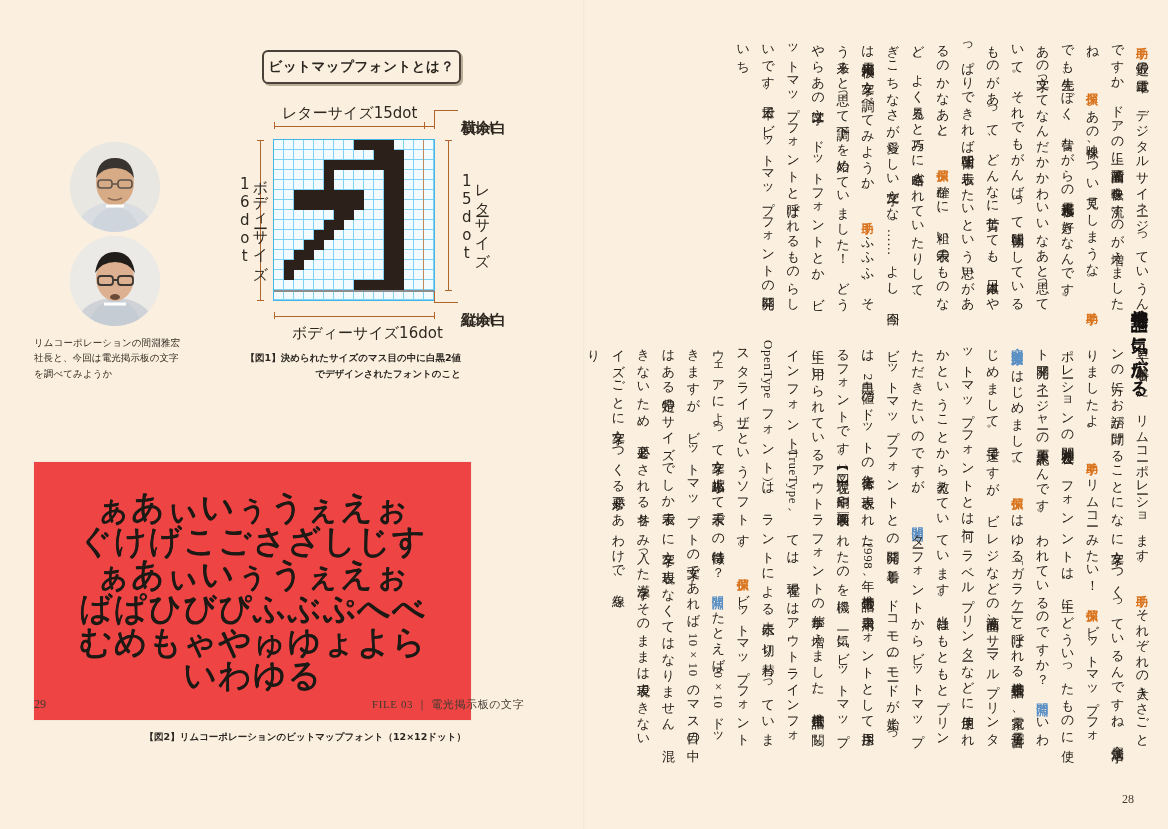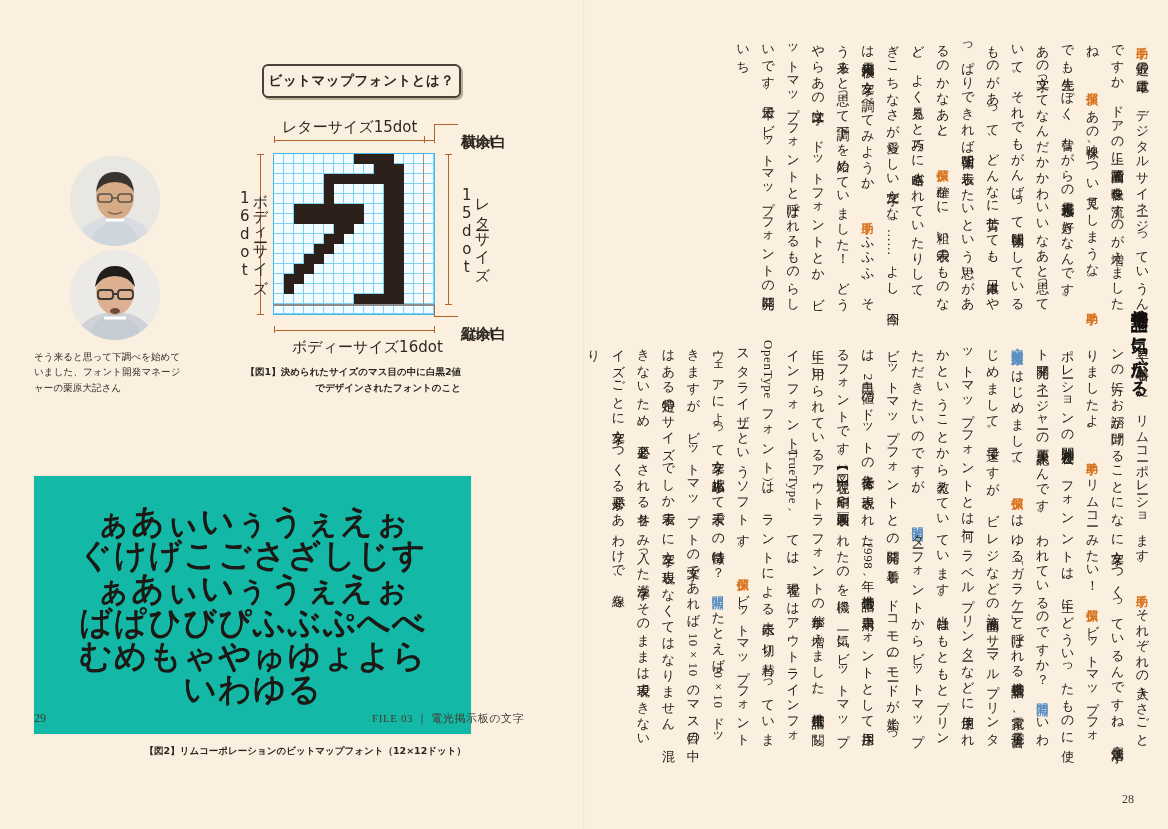--- a/index.html
+++ b/index.html
@@ -25,21 +25,21 @@
     top: 0;
     width: 2px;
     height: 829px;
     background: linear-gradient(to right, rgba(0,0,0,0.045), rgba(0,0,0,0.0));
     pointer-events: none;
   }
 
   
   .left-page {
     position: absolute;
-    left: 0; top: 14px;
+    left: 0; top: 0;
     width: 584px; height: 734px;
   }
 
   
   .pill {
     position: absolute;
     left: 262px;
     top: 50px;
     width: 195px;
     height: 30px;
@@ -154,21 +154,21 @@
     font-weight: 700;
     text-align: right;
   }
   #cap1 { left: 241px; top: 350px; width: 220px; }
 
   
   #fig2 {
     position: absolute;
     left: 34px; top: 462px;
     width: 437px; height: 258px;
-    background: #14b8a6;
+    background: #ef4444;
     box-shadow: 0 0 0 1px rgba(0,0,0,0.03);
     display: flex;
     align-items: center;
     justify-content: center;
   }
   #fig2-inner {
     width: 390px;
     font-family: "DejaVu Sans", "Liberation Sans", sans-serif;
     font-size: 33px;
     line-height: 1.02;
@@ -284,21 +284,21 @@
         <ellipse cx="45" cy="42" rx="19" ry="23" fill="#dcb090"></ellipse>
         <path d="M25 37 q3 -21 20 -21 q17 0 20 21 q-7 -11 -20 -11 q-13 0 -20 11z" fill="#211d1b"></path>
         <rect x="28" y="40" width="15" height="9" rx="3" fill="none" stroke="#3b3733" stroke-width="1.8"></rect>
         <rect x="48" y="40" width="15" height="9" rx="3" fill="none" stroke="#3b3733" stroke-width="1.8"></rect>
         <line x1="43" y1="44" x2="48" y2="44" stroke="#3b3733" stroke-width="1.8"></line>
         <ellipse cx="45" cy="61" rx="5" ry="3" fill="#6b4a3a"></ellipse>
         <path d="M34 68 h22" stroke="#ffffff" stroke-width="3"></path>
       </svg>
     </div>
 
-    <div class="portrait-caption">そう来ると思って下調べを始めていました、フォント開発マネージャーの栗原大記さん</div>
+    <div class="portrait-caption">リムコーポレーションの間淵雅宏社長と、今回は電光掲示板の文字を調べてみようか</div>
 
     <div class="fig1">
 
       <div class="lbl" id="f1-top-label" style="left:100px; top:2px;">レターサイズ15dot</div>
       <div class="rule h" style="left:92px; top:24px; width:150px;"></div>
       <div class="tick v" style="left:92px; top:20px;"></div>
       <div class="tick v" style="left:242px; top:20px;"></div>
       <div class="tick v" style="left:252px; top:20px;"></div>
       <div class="rule h" style="left:242px; top:24px; width:10px;"></div>
 

